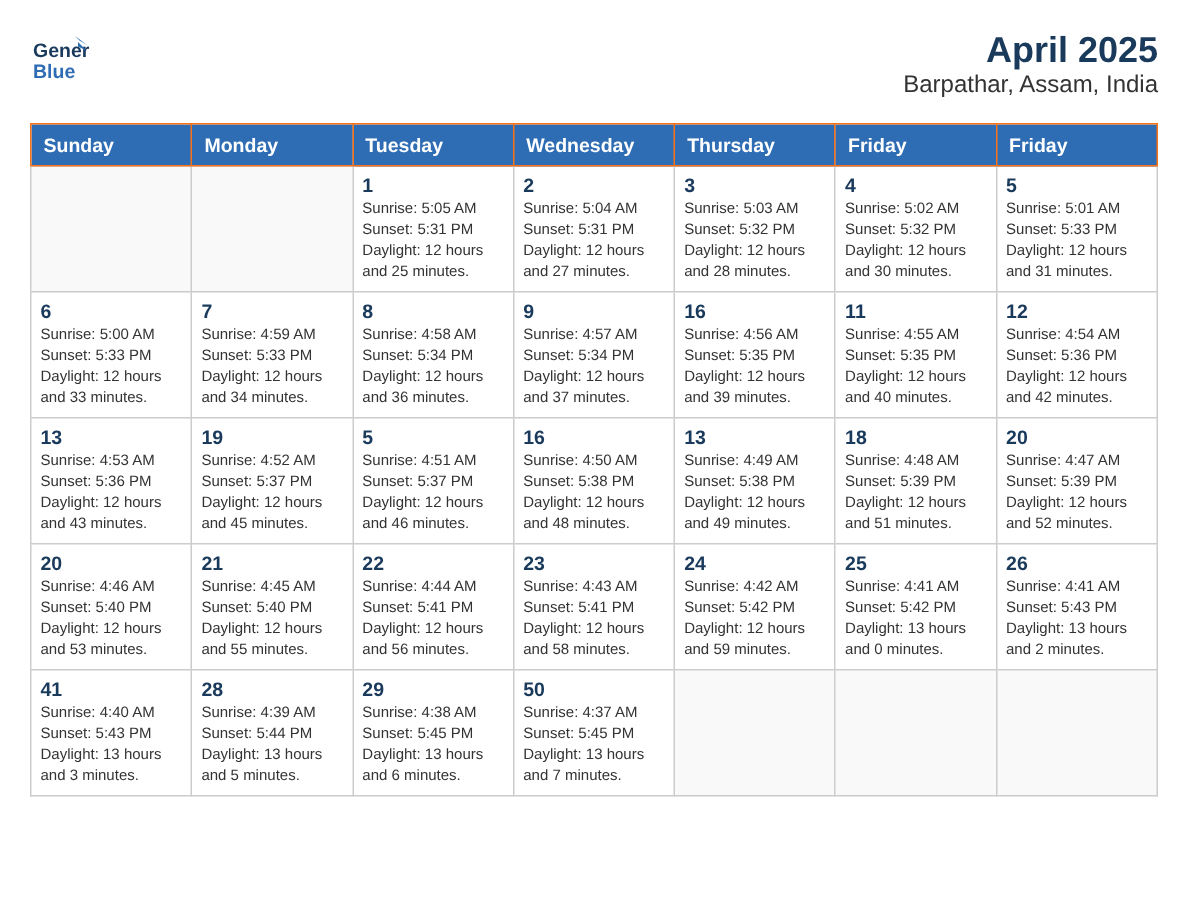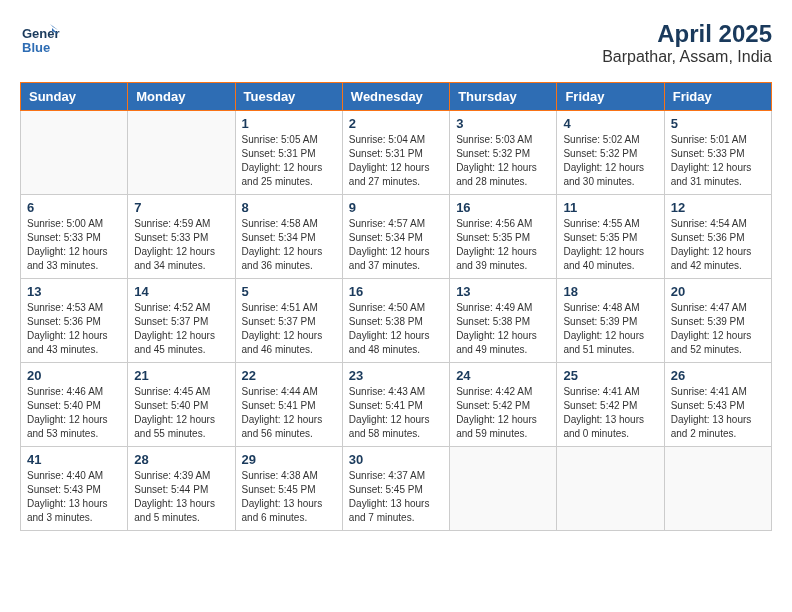--- a/index.html
+++ b/index.html
@@ -155,21 +155,21 @@
           <span class="day-num">12</span>
           <div class="day-info">Sunrise: 4:54 AM<br>Sunset: 5:36 PM<br>Daylight: 12 hours and 42 minutes.</div>
         </td>
       </tr>
       <tr>
         <td>
           <span class="day-num">13</span>
           <div class="day-info">Sunrise: 4:53 AM<br>Sunset: 5:36 PM<br>Daylight: 12 hours and 43 minutes.</div>
         </td>
         <td>
-          <span class="day-num">14</span>
+          <span class="day-num">19</span>
           <div class="day-info">Sunrise: 4:52 AM<br>Sunset: 5:37 PM<br>Daylight: 12 hours and 45 minutes.</div>
         </td>
         <td>
           <span class="day-num">5</span>
           <div class="day-info">Sunrise: 4:51 AM<br>Sunset: 5:37 PM<br>Daylight: 12 hours and 46 minutes.</div>
         </td>
         <td>
           <span class="day-num">16</span>
           <div class="day-info">Sunrise: 4:50 AM<br>Sunset: 5:38 PM<br>Daylight: 12 hours and 48 minutes.</div>
         </td>
@@ -223,21 +223,21 @@
         </td>
         <td>
           <span class="day-num">28</span>
           <div class="day-info">Sunrise: 4:39 AM<br>Sunset: 5:44 PM<br>Daylight: 13 hours and 5 minutes.</div>
         </td>
         <td>
           <span class="day-num">29</span>
           <div class="day-info">Sunrise: 4:38 AM<br>Sunset: 5:45 PM<br>Daylight: 13 hours and 6 minutes.</div>
         </td>
         <td>
-          <span class="day-num">30</span>
+          <span class="day-num">50</span>
           <div class="day-info">Sunrise: 4:37 AM<br>Sunset: 5:45 PM<br>Daylight: 13 hours and 7 minutes.</div>
         </td>
         <td class="empty-cell"></td>
         <td class="empty-cell"></td>
         <td class="empty-cell"></td>
       </tr>
     </tbody>
 </table>
 
 </body></html>

